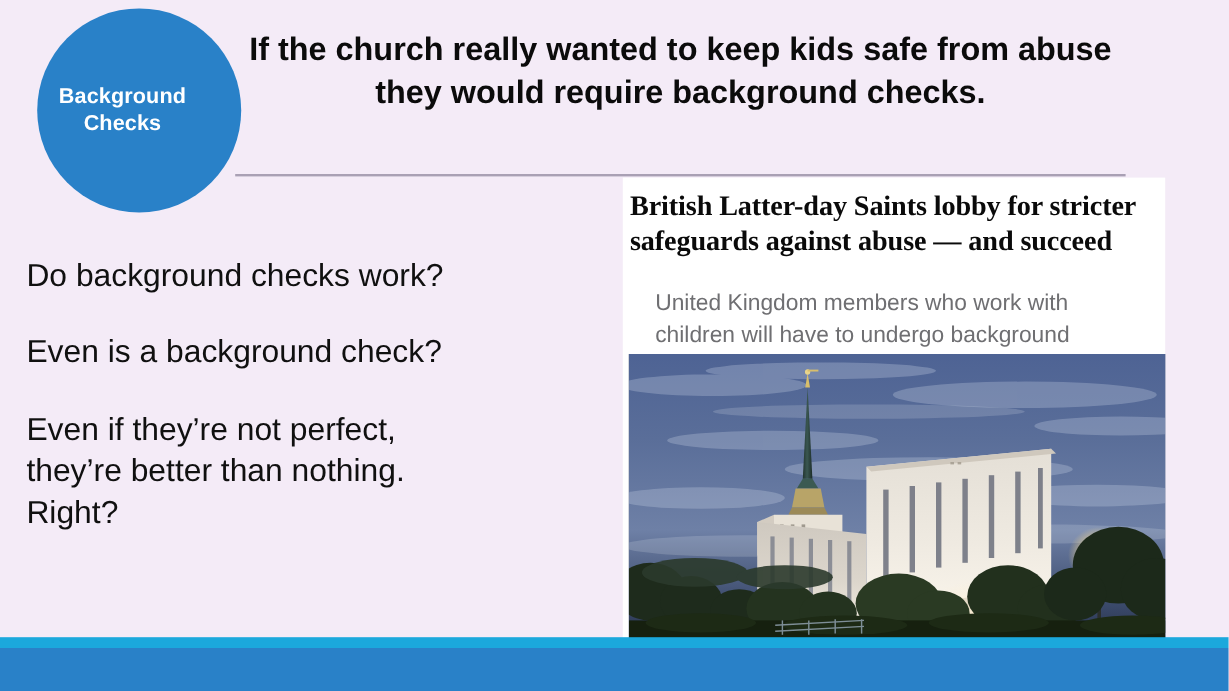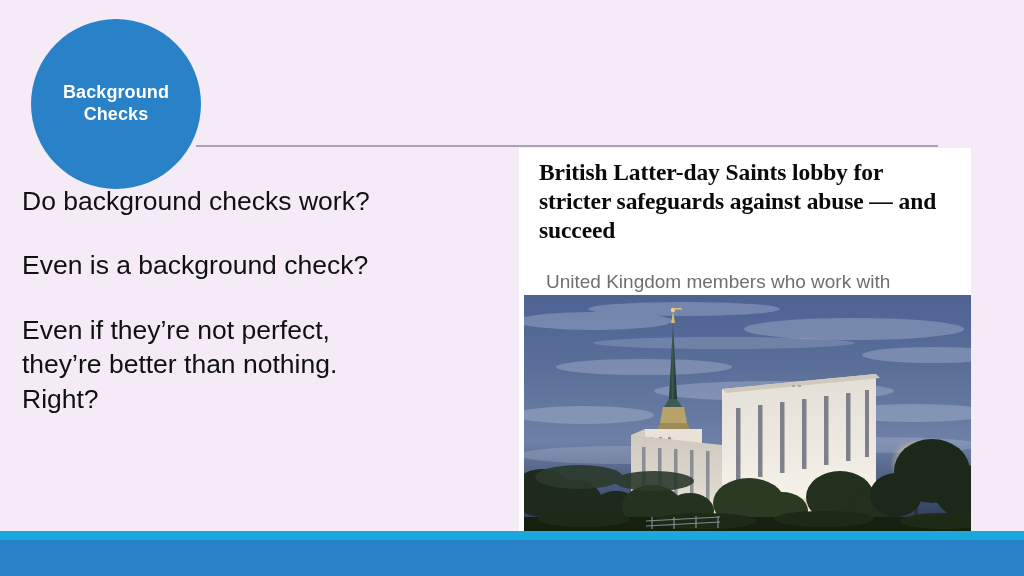--- a/index.html
+++ b/index.html
@@ -21,28 +21,27 @@
     width: 1024px;
     height: 576px;
     background: #F4EBF7;
     overflow: hidden;
   }
 
   
   #badge-circle {
     position: absolute;
     left: 31px;
-    top: 19px;
+    top: 7px;
     width: 170px;
     height: 170px;
     border-radius: 50%;
     background: #2981C8;
     display: flex;
     align-items: center;
-    justify-content: center;
     text-align: center;
     box-sizing: border-box;
   }
   #badge-label {
     color: #FFFFFF;
     font-size: 18px;
     font-weight: bold;
     line-height: 1.22;
     letter-spacing: 0.1px;
     padding: 0 18px;
@@ -71,21 +70,21 @@
     top: 145px;
     width: 742px;
     height: 2px;
     background: #A9A0B4;
   }
 
   
   #questions {
     position: absolute;
     left: 22px;
-    top: 184px;
+    top: 212px;
     width: 470px;
     color: #101010;
     font-size: 26.5px;
     line-height: 1.30;
   }
   .question {
     margin: 0 0 30px 0;
     white-space: pre-line;
   }
   .question:last-child { margin-bottom: 15px; }
@@ -96,21 +95,21 @@
     left: 519px;
     top: 148px;
     width: 452px;
     height: 384px;
     background: #FFFFFF;
     box-sizing: border-box;
     overflow: hidden;
   }
   #article-headline {
     margin: 0;
-    padding: 10px 12px 0 20px;
+    padding: 10px 12px 0 6px;
     font-family: "Liberation Serif", serif;
     font-weight: bold;
     font-size: 23.5px;
     line-height: 1.23;
     color: #0A0A0A;
     letter-spacing: -0.1px;
   }
   #article-subhead {
     margin: 15px;
     padding: 9px 14px 0 12px;
@@ -154,20 +153,22 @@
 <body>
 
 <div id="slide">
 
   <div id="badge-circle">
     <span id="badge-label">Background
 Checks</span>
   </div>
 
   <div id="title-block">
+    <span id="title-body">If the church really wanted to keep kids safe from
+abuse they would require background checks.</span>
   </div>
   <div id="title-divider"></div>
 
   <div id="questions">
     <p class="question">Do background checks work?</p>
     <p class="question">Even is a background check?</p>
     <p class="question">Even if they’re not perfect,
 they’re better than nothing.
 Right?</p>
   </div>

